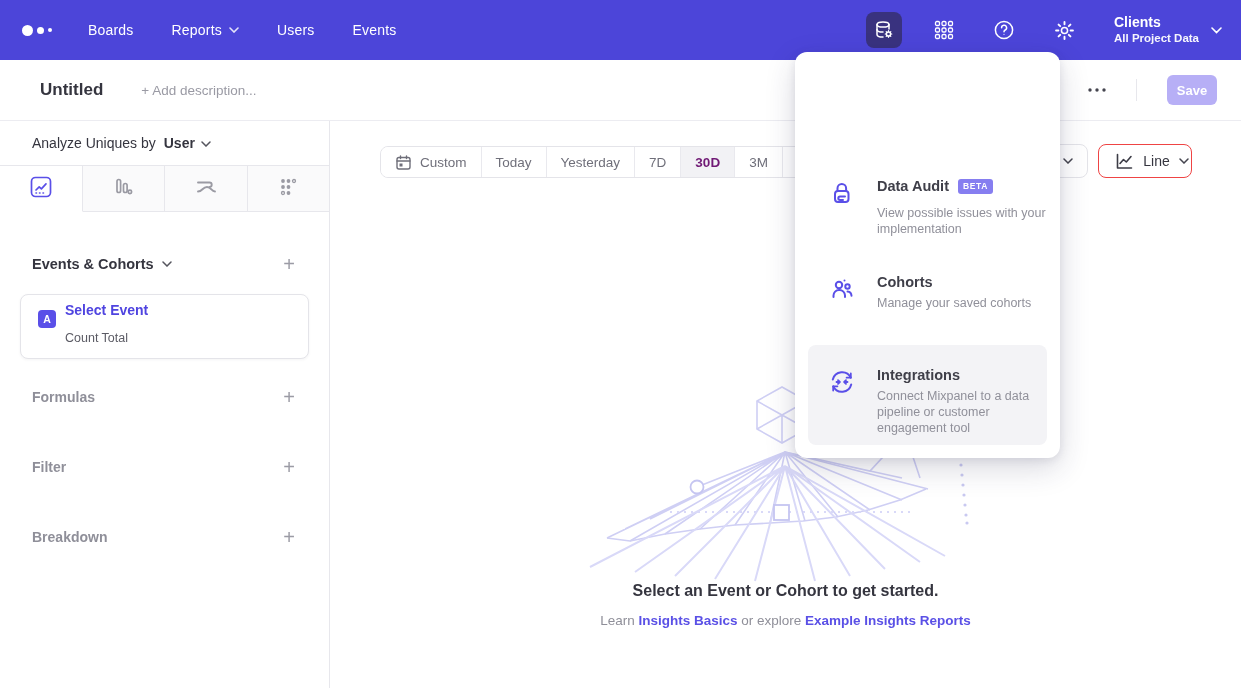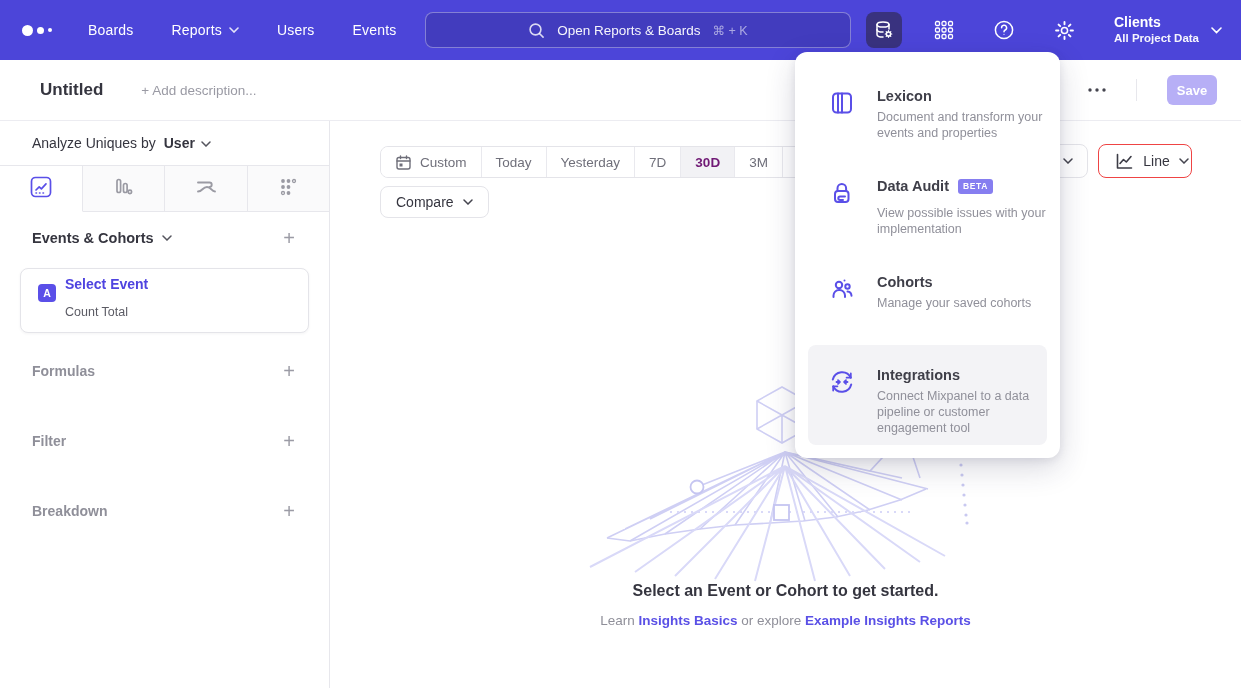--- a/index.html
+++ b/index.html
@@ -53,21 +53,21 @@
     align-items:center; padding:0 32px; font-size:14px; color:#35353f; gap:6px; }
   .analyze b { font-weight:700; margin-left:2px; }
   .charttabs { display:flex; height:46px; }
   .ctab { flex:1; display:flex; align-items:center; justify-content:center;
     background:#fafafb; border-bottom:1px solid #e7e7ec; border-right:1px solid #e7e7ec;
     cursor:pointer; }
   .ctab:last-child { border-right:none; }
   .ctab.active { background:#fff; border-bottom:1px solid #fff; border-right:1px solid #e7e7ec; }
   .sb-row { display:flex; align-items:center; justify-content:space-between;
     padding:0 34px 0 32px; }
-  .sb-head { margin-top:16px; }
+  .sb-head { margin-top:42px; }
   .sb-head .t { font-size:14.5px; font-weight:700; color:#35353f; display:flex;
     align-items:center; gap:8px; }
   .plus { font-size:20px; font-weight:300; color:#9b9ba5; cursor:pointer; line-height:1; }
   .evcard { position:relative; margin:20px 20px 0; height:65px; background:#fff;
     border:1px solid #e4e4e9; border-radius:8px; box-shadow:0 1px 3px rgba(30,30,60,.05);
     cursor:pointer; }
   .evbadge { position:absolute; left:17px; top:15px; width:18px; height:18px;
     border-radius:4px; background:#5a4fe8; color:#fff; font-size:10.5px; font-weight:700;
     display:flex; align-items:center; justify-content:center; }
   .evlabel { position:absolute; left:44px; top:7px; font-size:14px; font-weight:600; color:#4f44e0; }
@@ -140,30 +140,20 @@
           </span>
       </span>
       <span class="navlink">
           <span>Users</span>
         </span>
       <span class="navlink">
           <span>Events</span>
         </span>
     </div>
 
-    <div class="search">
-      <span style="display:flex;">
-          <svg width="17" height="17" viewBox="0 0 17 17">
-            <circle cx="7.5" cy="7.5" r="5.4" fill="none" stroke="rgba(255,255,255,.8)" stroke-width="1.6"></circle>
-            <path d="M11.7 11.7l3.4 3.4" stroke="rgba(255,255,255,.8)" stroke-width="1.6" stroke-linecap="round"></path>
-          </svg>
-        </span>
-      <span class="stext">Open Reports &amp; Boards</span>
-      <span class="skey">⌘ + K</span>
-    </div>
 
     <div class="nav-right">
       <span class="nav-iconbtn active">
         <svg width="22" height="22" viewBox="0 0 22 22" fill="none" stroke="#fff" stroke-width="1.5" stroke-linecap="round">
           <ellipse cx="10" cy="5.5" rx="6" ry="2.6"></ellipse>
           <path d="M4 5.5v10c0 1.5 2.7 2.6 6 2.6M16 5.5v4.5"></path>
           <path d="M4 10.5c0 1.4 2.7 2.6 6 2.6"></path>
           <circle cx="15.5" cy="15" r="2.1"></circle>
           <path d="M15.5 11.7v1M15.5 17.3v1M18.8 15h-1M13.2 15h-1M17.8 12.7l-.7.7M13.9 16.6l-.7.7M17.8 17.3l-.7-.7M13.9 13.4l-.7-.7" stroke-width="1.2"></path>
         </svg>
@@ -360,28 +350,20 @@
       </svg>
         </span>
       <span>Line</span>
       <span class="chev">
           <svg width="10" height="6">
             <path d="M1 1l4 4 4-4" stroke="#45454f" stroke-width="1.5" fill="none" stroke-linecap="round"></path>
           </svg>
         </span>
     </div>
 
-    <div class="comparebtn">
-      <span>Compare</span>
-      <span class="chev">
-          <svg width="10" height="6">
-            <path d="M1 1l4 4 4-4" stroke="#45454f" stroke-width="1.5" fill="none" stroke-linecap="round"></path>
-          </svg>
-        </span>
-    </div>
 
     <svg class="wireframe" width="420" height="212" viewBox="0 0 420 212" fill="none">
       <g stroke="#cfcff4" stroke-width="1.6">
 
         <path d="M202 16l25 14v28l-25 14-25-14V30z"></path>
         <path d="M177 30l25 14 25-14M202 44v28M177 58l25-14M227 58l-25-14M177 30l50 28M227 30l-50 28"></path>
         <rect x="221" y="39" width="11" height="11" fill="#fff"></rect>
 
         <path d="M205 81L27 167M205 81L45 158M205 81L70 148M205 81L117 116M205 81L50 170M205 81L85 163M205 81L120 158M205 81L155 154M205 81L190 152M205 81L225 150M205 81L258 146M205 81L290 139M205 81L322 129M205 81L348 118"></path>
 
@@ -416,34 +398,20 @@
       <span>Learn</span>
       <a>Insights Basics</a>
       <span>or explore</span>
       <a>Example Insights Reports</a>
     </div>
   </main>
 
   <div class="menu">
     <div class="mi-hl" style="top:293px; height:100px;"></div>
 
-    <div class="menu-item" style="top:36px;">
-      <span class="mi-icon">
-        <svg width="26" height="26" viewBox="0 0 26 26" fill="none" stroke="#5a4fe8" stroke-width="2" stroke-linecap="round">
-          <rect x="4" y="3.5" width="18" height="19" rx="3.5"></rect>
-          <path d="M9 3.5v19M13 3.5v19"></path>
-        </svg>
-      </span>
-      <span>
-        <div class="mi-title">
-            <span>Lexicon</span>
-          </div>
-        <div class="mi-desc">Document and transform your events and properties</div>
-      </span>
-    </div>
 
     <div class="menu-item" style="top:222px;">
       <span class="mi-icon">
         <svg width="26" height="26" viewBox="0 0 26 26" fill="none" stroke="#5a4fe8" stroke-width="2" stroke-linecap="round">
           <circle cx="10" cy="9" r="3.2"></circle>
           <path d="M4.5 21v-1.5a5.5 5.5 0 0 1 5.5-5.5h.5a5.5 5.5 0 0 1 5.5 5.5V21"></path>
           <circle cx="18.5" cy="10.5" r="2.2"></circle>
           <path d="M18.5 15.5a4.5 4.5 0 0 1 4 4.3"></path>
           <circle cx="15.5" cy="4.5" r="1" fill="#5a4fe8" stroke="none"></circle>
         </svg>

